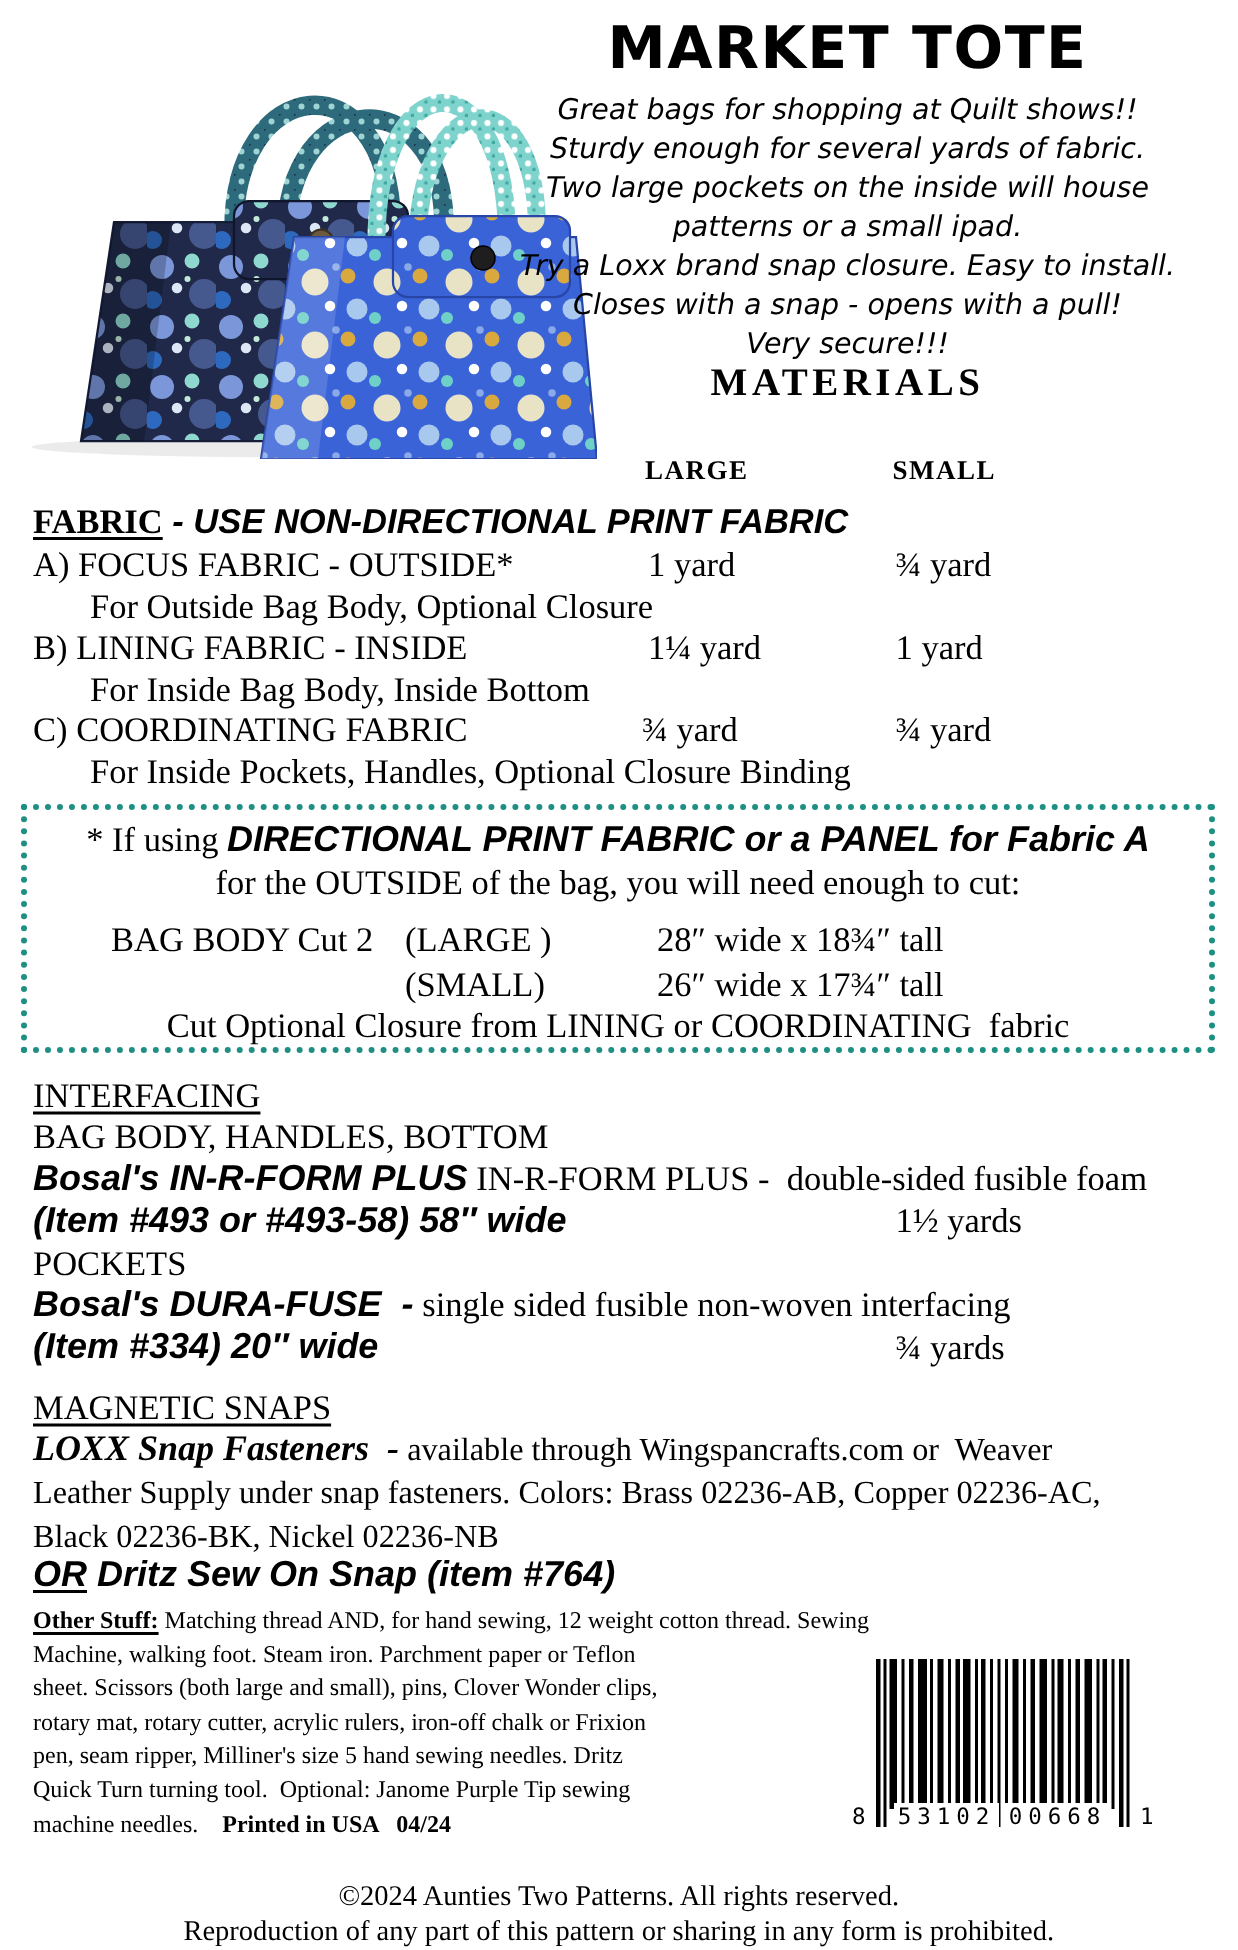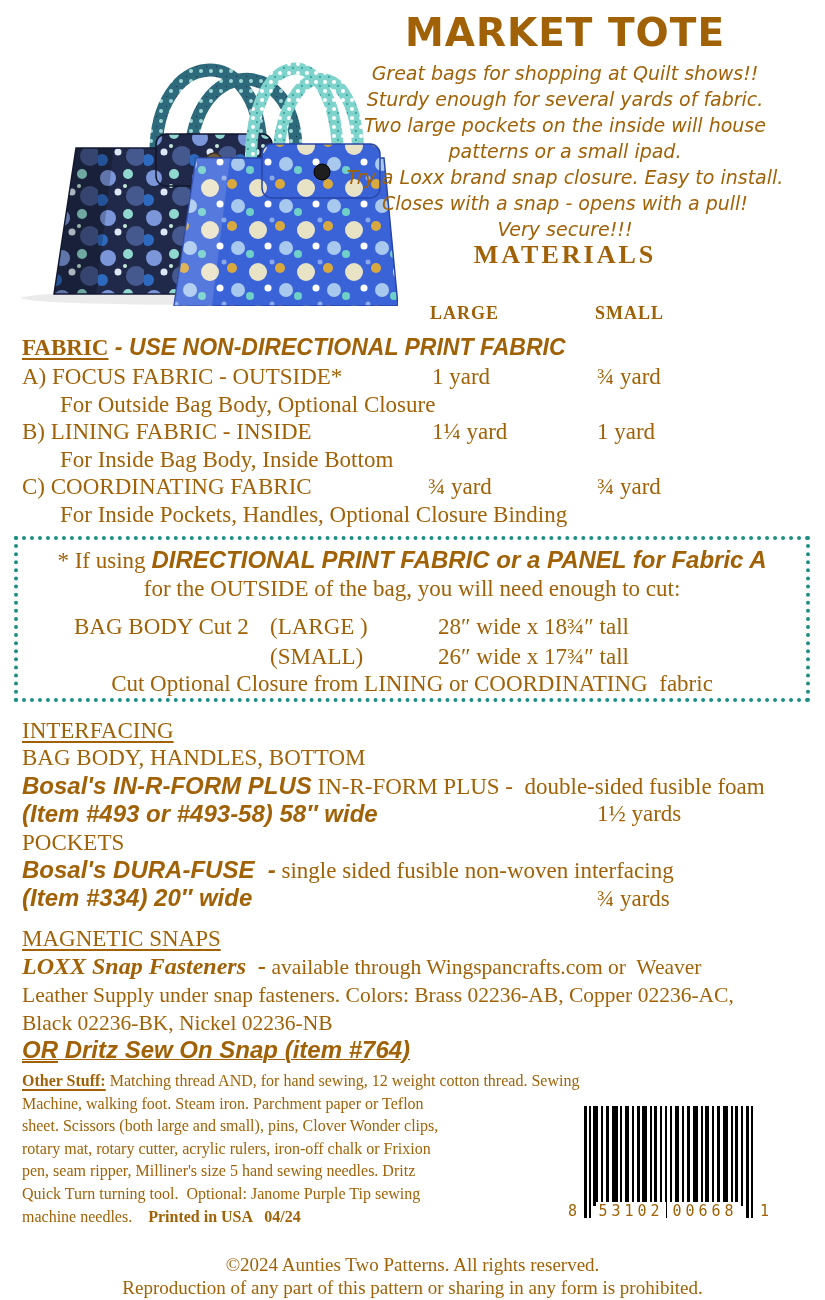--- a/index.html
+++ b/index.html
@@ -1,16 +1,16 @@
 <!DOCTYPE html>
 <html><head>
 <meta charset="utf-8">
 <style>
   html,body{margin:0;padding:0;background:#fff;}
-  .page{position:relative;width:825px;height:1300px;background:#ffffff;color:#a16207;
+  .page{position:relative;width:825px;height:1300px;background:#ffffff;color:#000000;
         font-family:"Liberation Serif",serif;overflow:hidden;}
   .abs{position:absolute;}
   .prewrap{white-space:pre-wrap;}
   
   .title{left:340px;top:10px;width:450px;text-align:center;
          font-family:"DejaVu Sans",sans-serif;font-weight:bold;font-size:39px;
          letter-spacing:1px;}
   .tagline{left:335px;top:60px;width:460px;text-align:center;
            font-family:"DejaVu Sans",sans-serif;font-style:italic;font-size:19px;
            line-height:26px;}
@@ -150,21 +150,21 @@
   </div>
   <div class="abs bold-ital" style="left:22px;top:884px;font-size:24px;">(Item #334) 20″ wide</div>
   <div class="abs serif" style="left:597px;top:886px;">¾ yards</div>
 
   <div class="abs serif u" style="left:22px;top:926px;">MAGNETIC SNAPS</div>
   <div class="abs" style="left:22px;top:953px;line-height:27px;">
     <span class="bold-ital prewrap" style="font-size:24px;font-family:Liberation Serif, serif;">LOXX Snap Fasteners  -</span><span class="serif-sm prewrap" style="font-size:21.5px;"> available through Wingspancrafts.com or  Weaver
 Leather Supply under snap fasteners. Colors: Brass 02236-AB, Copper 02236-AC,
 Black 02236-BK, Nickel 02236-NB</span>
   </div>
-  <div class="abs" style="left:22px;top:1036px;text-decoration:underline;">
+  <div class="abs" style="left:22px;top:1036px;">
     <span class="bold-ital u" style="font-size:24px;">OR</span><span class="bold-ital prewrap" style="font-size:24px;"> Dritz Sew On Snap (item #764)</span>
   </div>
 
   <div class="abs" style="left:22px;top:1070px;font-size:16px;line-height:22.6px;">
     <span style="font-weight:bold;" class="u">Other Stuff:</span><span class="prewrap"> Matching thread AND, for hand sewing, 12 weight cotton thread. Sewing
 Machine, walking foot. Steam iron. Parchment paper or Teflon
 sheet. Scissors (both large and small), pins, Clover Wonder clips,
 rotary mat, rotary cutter, acrylic rulers, iron-off chalk or Frixion
 pen, seam ripper, Milliner's size 5 hand sewing needles. Dritz
 Quick Turn turning tool.  Optional: Janome Purple Tip sewing

